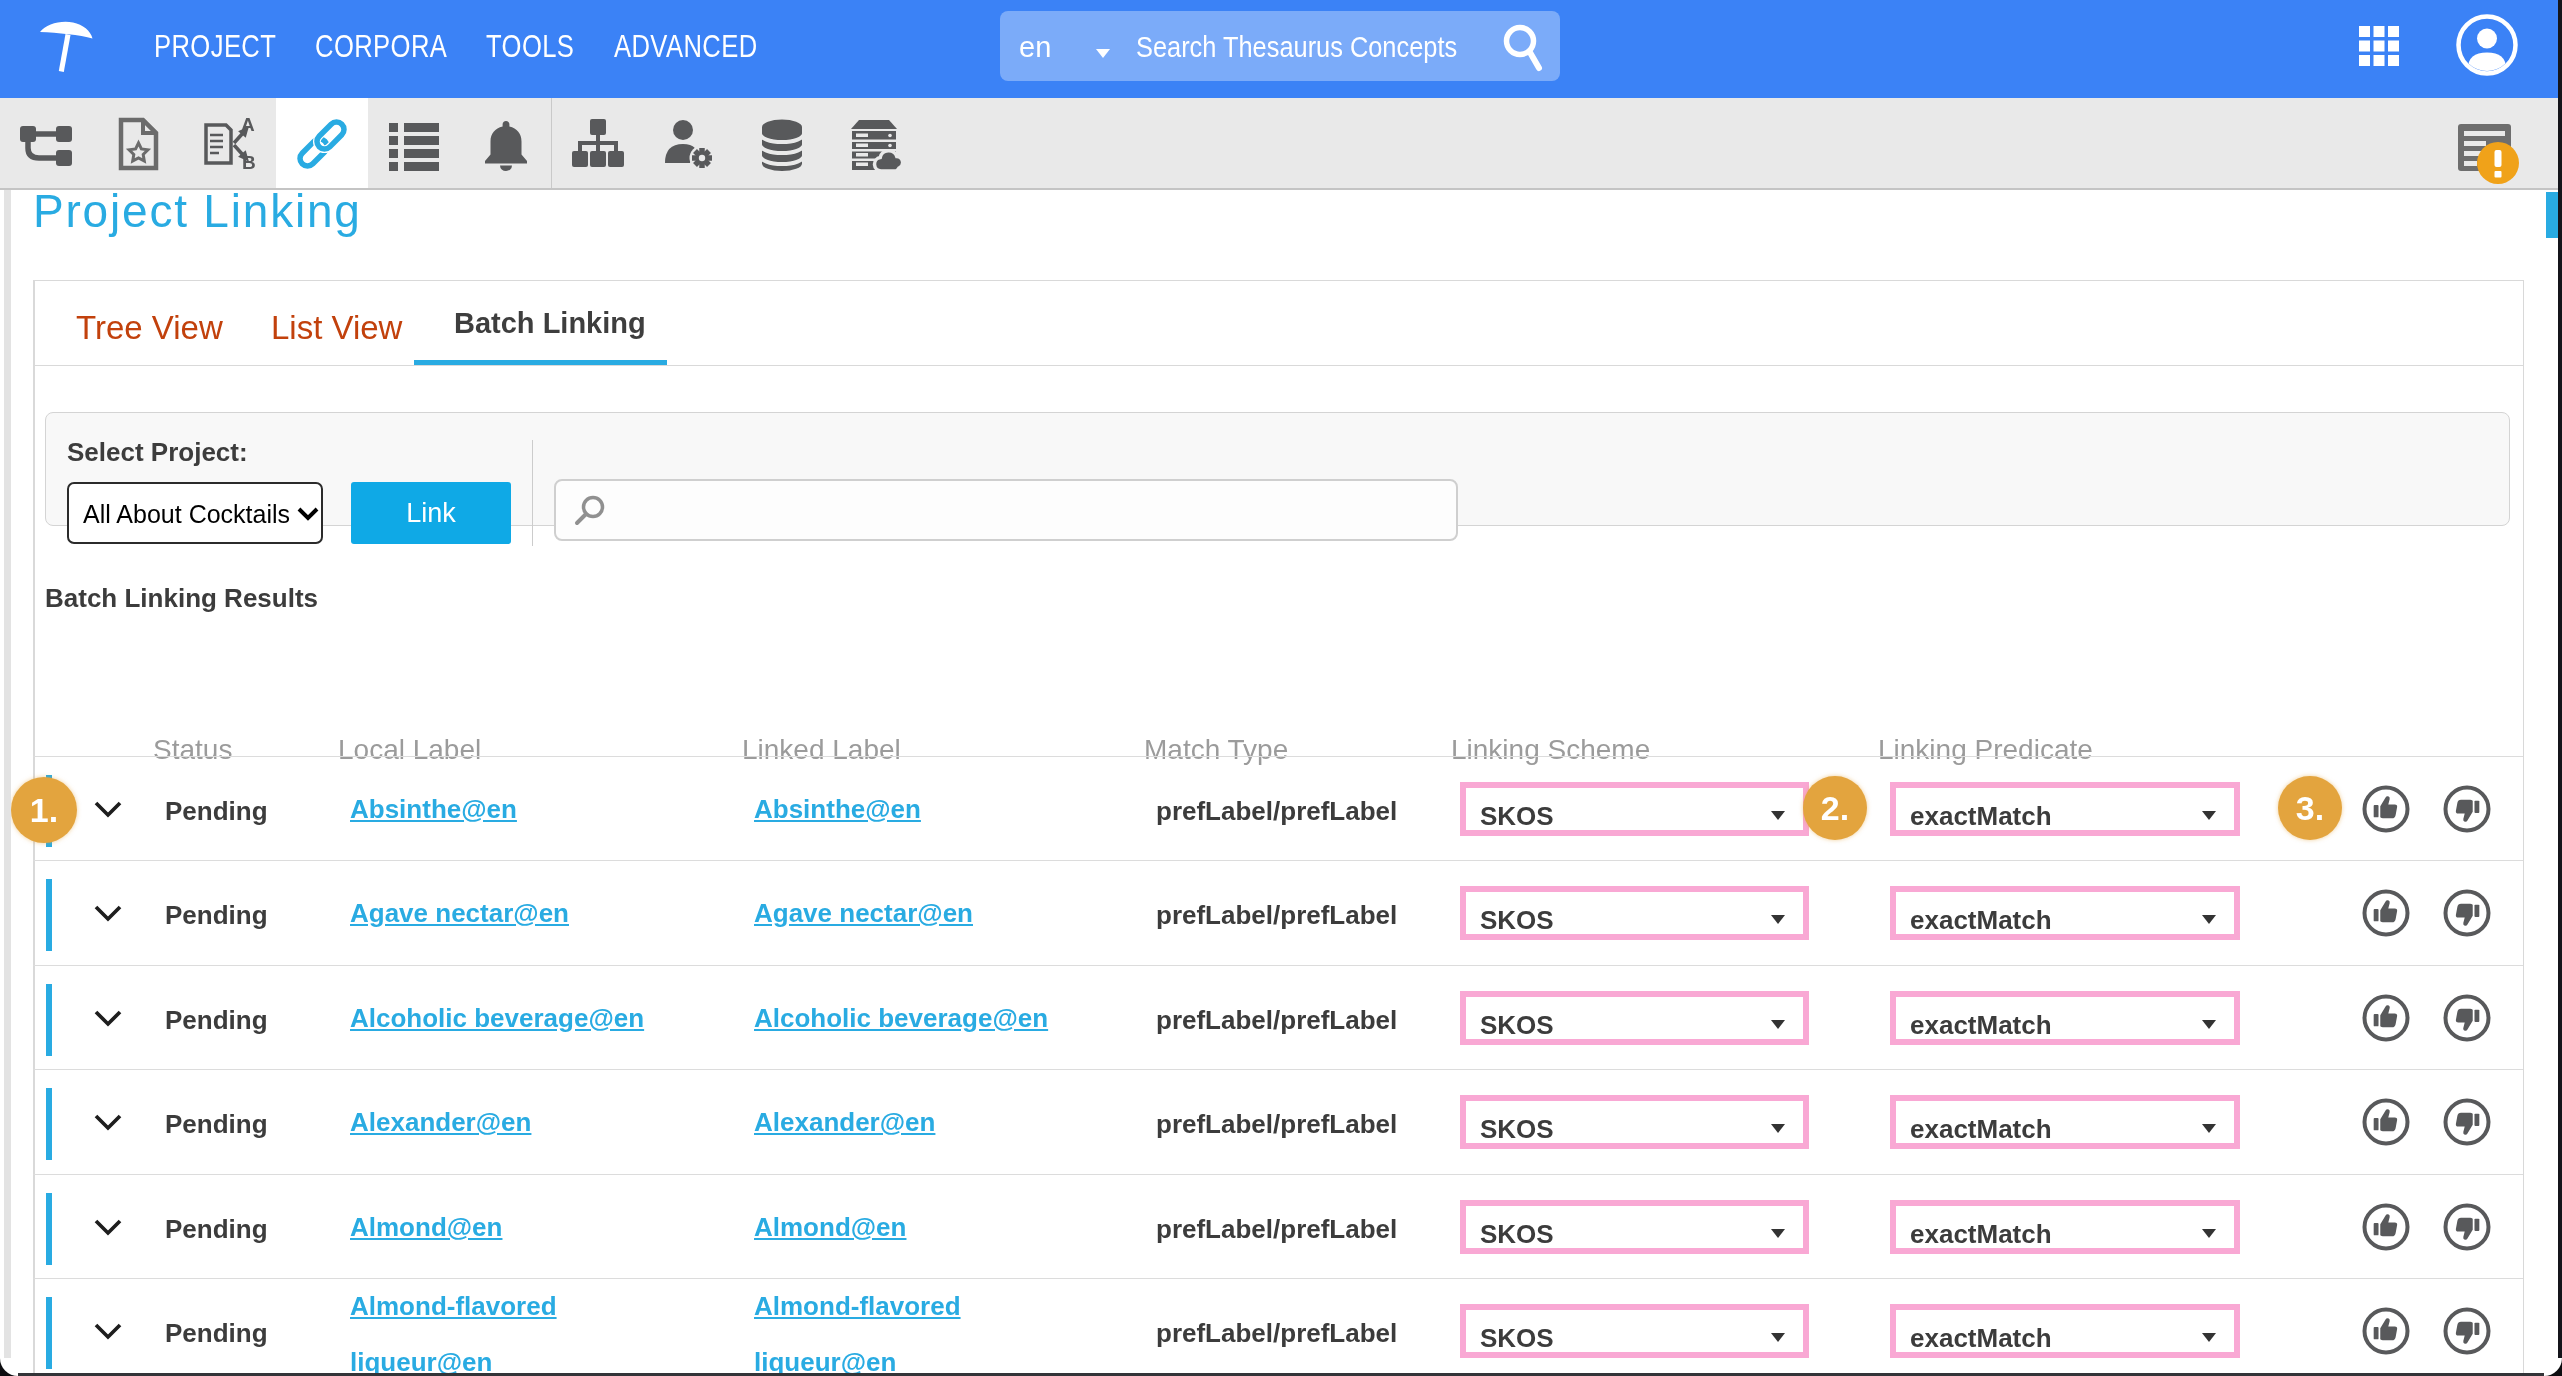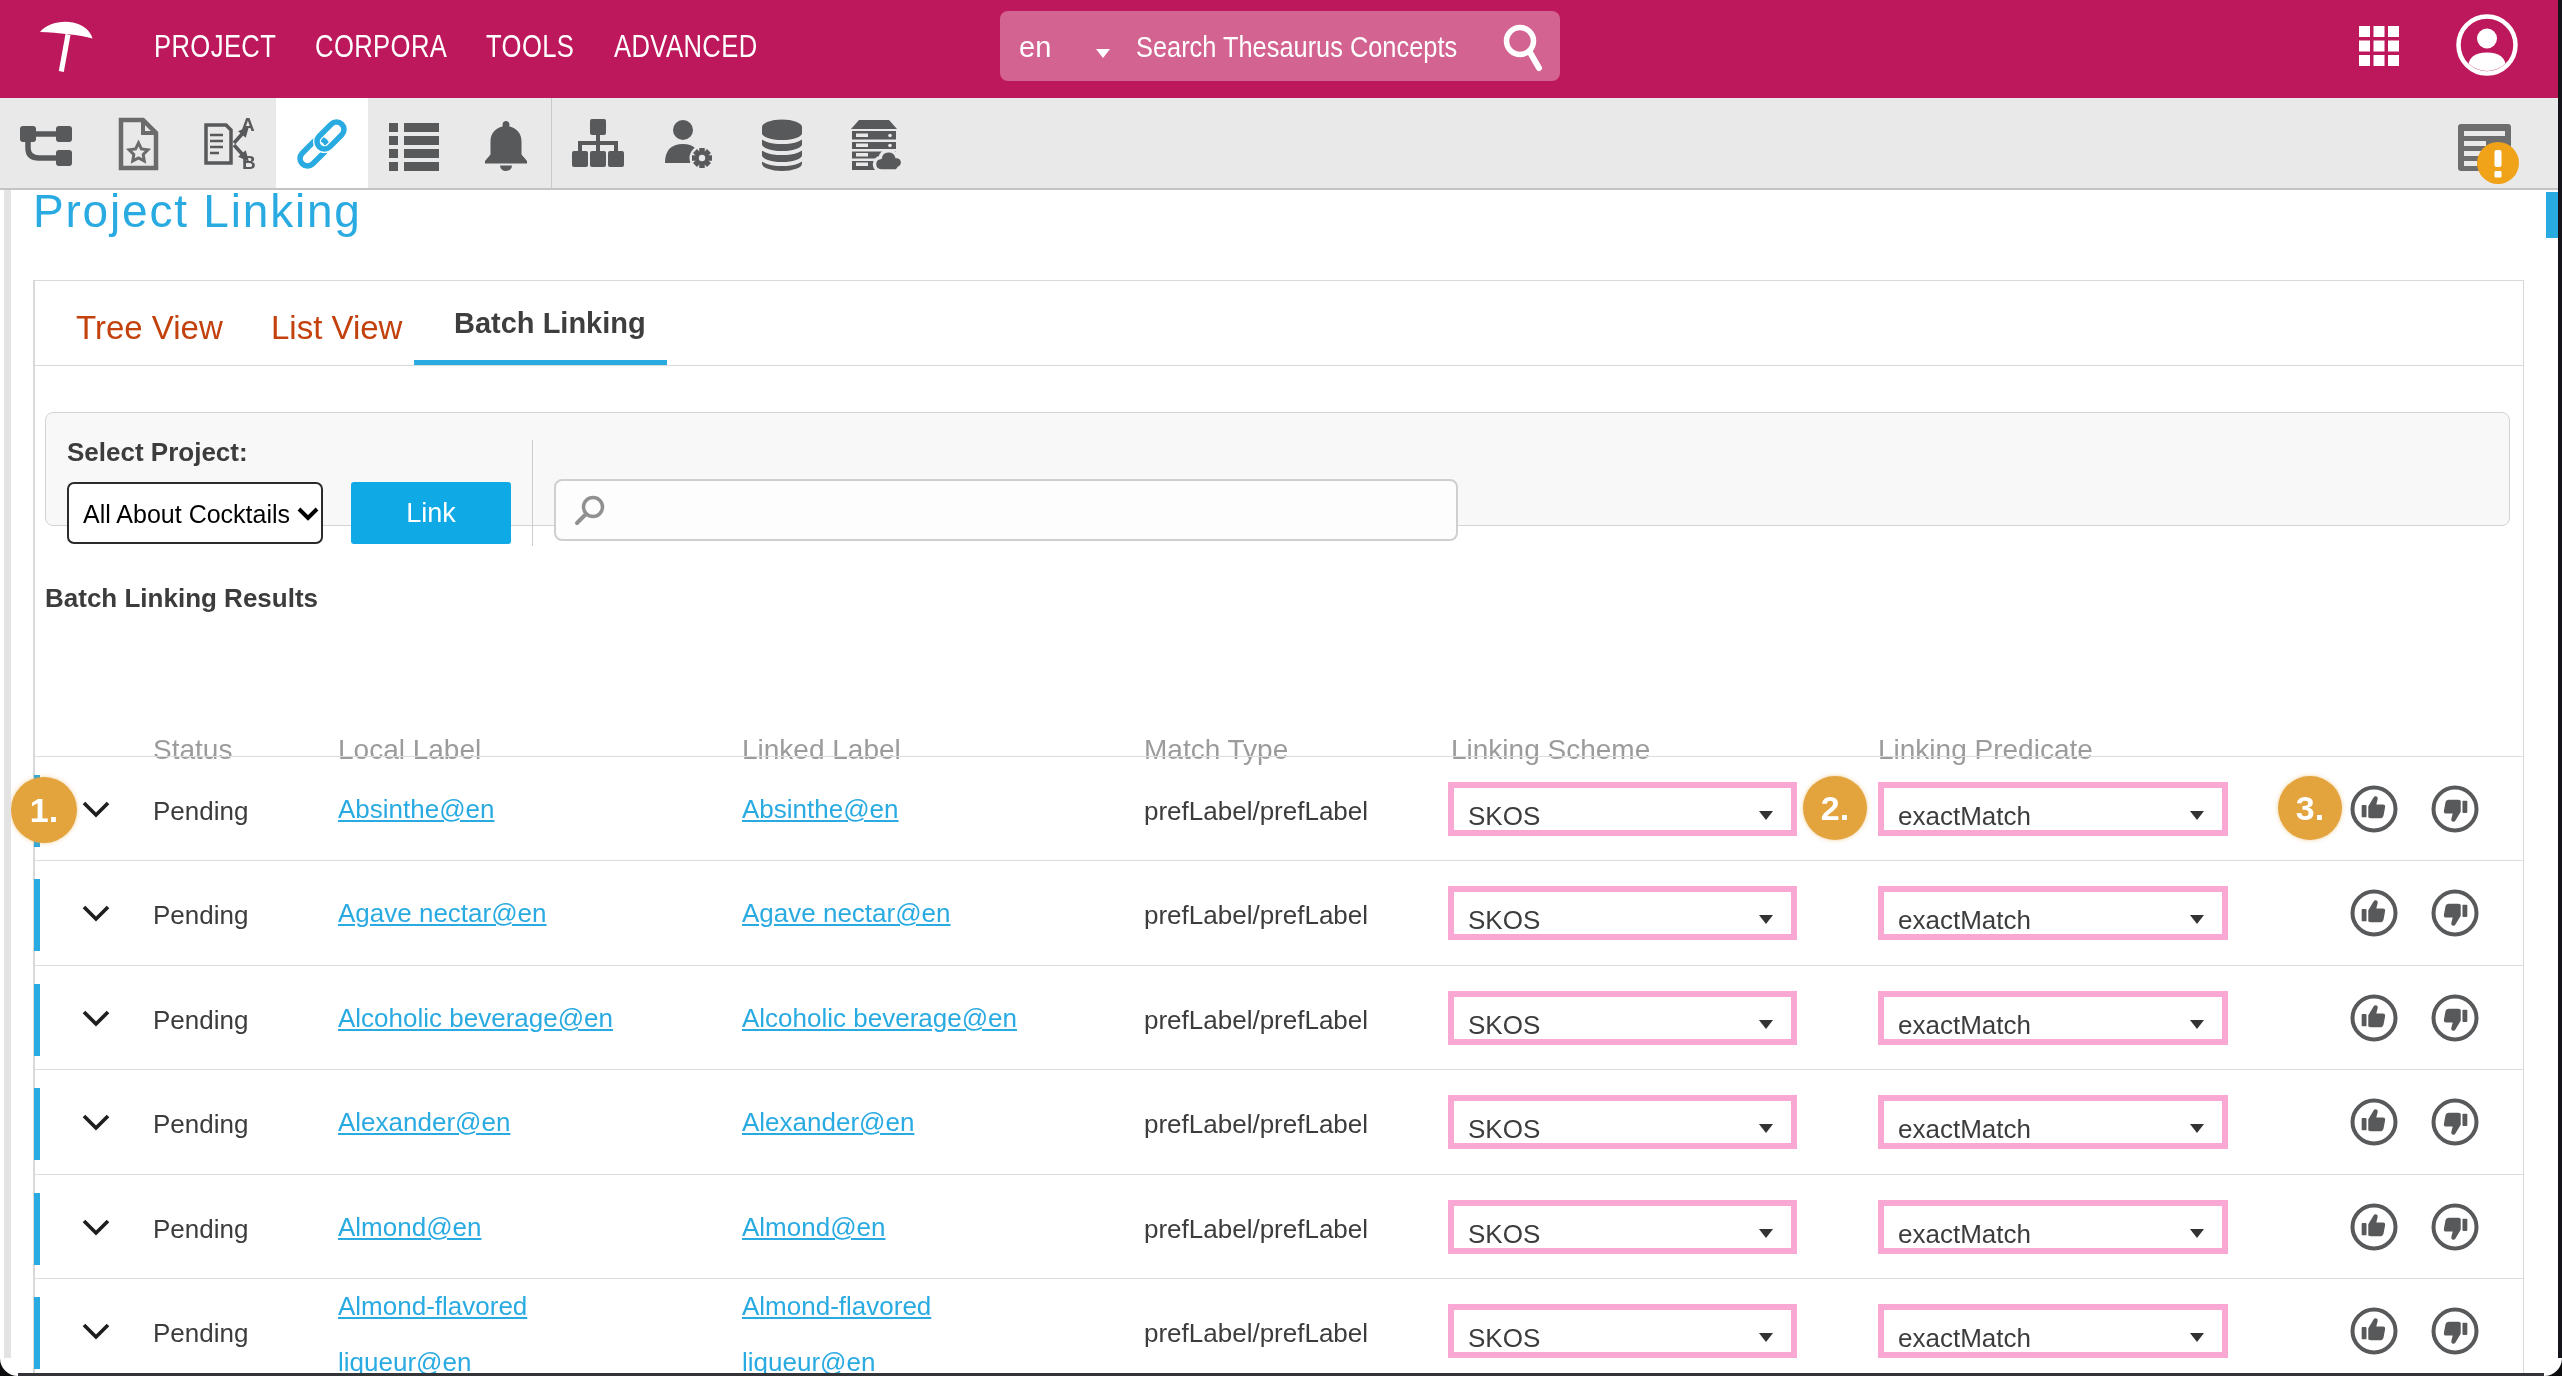--- a/index.html
+++ b/index.html
@@ -1,20 +1,20 @@
 <!DOCTYPE html>
 <html><head>
 <meta charset="utf-8">
 <style>
   html,body{margin:0;padding:0;}
   body{width:2562px;height:1376px;overflow:hidden;background:#fff;font-family:"Liberation Sans",sans-serif;}
   #app{position:relative;width:2562px;height:1376px;overflow:hidden;background:#fff;}
   .abs{position:absolute;}
   
-  #topbar{position:absolute;left:0;top:0;width:2562px;height:98px;background:#be185d;}
+  #topbar{position:absolute;left:0;top:0;width:2562px;height:98px;background:#3b82f6;}
   .nav{position:absolute;top:29px;color:#fff;font-size:32px;line-height:34px;letter-spacing:.5px;}
   .nav span{display:inline-block;transform:scaleX(.8);transform-origin:0 50%;}
   #pill{position:absolute;left:1000px;top:11px;width:560px;height:70px;border-radius:8px;background:rgba(255,255,255,.33);}
   #pill .en{position:absolute;left:19px;top:20px;font-size:29px;color:#fff;}
   #pill .caret{position:absolute;left:96px;top:38px;width:0;height:0;border-left:7px solid transparent;border-right:7px solid transparent;border-top:9px solid #fff;}
   #pill .ph{position:absolute;left:136px;top:20px;font-size:29px;color:#fff;transform:scaleX(.875);transform-origin:0 50%;white-space:nowrap;}
   
   #toolbar{position:absolute;left:0;top:98px;width:2562px;height:90px;background:#e9e9e9;border-bottom:2px solid #c4c4c4;}
   #toolbar .tile{position:absolute;left:276px;top:0;width:92px;height:90px;background:#fff;}
   #toolbar .sep{position:absolute;left:551px;top:0;width:1px;height:90px;background:#c9c9c9;}
@@ -37,21 +37,21 @@
   #panel .lbl{position:absolute;left:21px;top:24px;font-size:26px;font-weight:bold;color:#3c3c3c;}
   #selProj{position:absolute;left:21px;top:69px;width:252px;height:58px;border:2px solid #2b2b2b;border-radius:7px;background:#fff;}
   #selProj .t{position:absolute;left:14px;top:16px;font-size:25px;color:#000;}
   #link{position:absolute;left:305px;top:69px;width:160px;height:62px;background:#0fa9e6;border-radius:3px;color:#fff;font-size:27px;text-align:center;line-height:62px;}
   #vdiv{position:absolute;left:486px;top:27px;width:1px;height:106px;background:#ccc;}
   #sin{position:absolute;left:508px;top:66px;width:900px;height:58px;border:2px solid #cfcfcf;border-radius:8px;background:#fdfdfd;}
   #sin .ph{position:absolute;left:78px;top:14px;font-size:26px;color:#8f8f8f;}
   #results{position:absolute;left:12px;top:303px;font-size:26px;font-weight:bold;color:#3c3c3c;}
   
   .th{position:absolute;top:426px;font-size:28px;color:#9b9b9b;margin-top:28px;}
-  .row{position:absolute;left:0;width:2490px;height:104px;}
+  .row{position:absolute;left:12px;width:2490px;height:104px;font-weight:bold;}
   .row .bar{position:absolute;left:1px;top:18px;width:6px;height:72px;background:#29abe2;}
   .row .pend{position:absolute;left:120px;top:39px;font-size:26px;color:#3c3c3c;}
   .row a{font-size:26px;color:#29abe2;text-decoration:underline;}
   .row .l1{position:absolute;left:305px;top:38px;line-height:28px;}
   .row .l2{position:absolute;left:709px;top:38px;line-height:28px;}
   .row .l1.two,.row .l2.two{top:1px;line-height:52px;}
   .row .mt{position:absolute;left:1111px;top:39px;font-size:26px;color:#3c3c3c;}
   .sel{position:absolute;top:25px;height:54px;border:6px solid #f9a8d4;background:#fff;box-sizing:border-box;}
   .sel .t{position:absolute;left:14px;top:13px;font-size:26px;color:#3c3c3c;}
   .sel .c{position:absolute;right:18px;top:23px;width:0;height:0;border-left:7px solid transparent;border-right:7px solid transparent;border-top:9px solid #333;}

